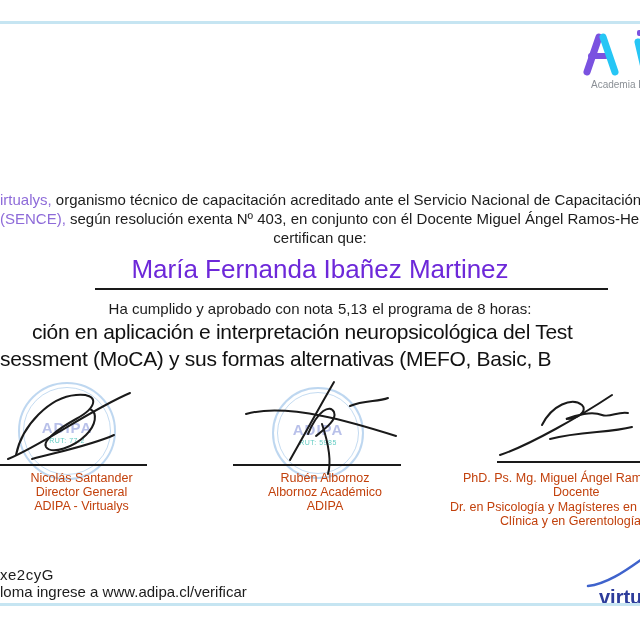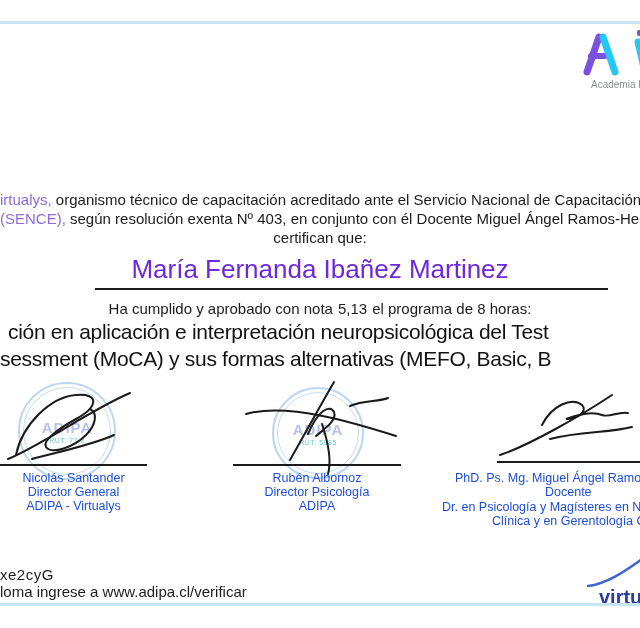--- a/index.html
+++ b/index.html
@@ -13,21 +13,21 @@
   .blue-rule{position:absolute;left:0;width:640px;height:3px;background:#c6e5f2;}
   .title{top:126px;font-size:36px;font-weight:bold;letter-spacing:1.5px;color:#9263d6;}
   .intro{font-size:15px;color:#1c1c1c;}
   .accent{color:#8e6bd9;}
   .name{top:254px;font-size:26px;color:#6d28d9;}
   .name-rule{position:absolute;left:95px;top:288px;width:513px;height:2px;background:#1a1a1a;}
   .grade-line{top:300px;font-size:15px;}
   .grade{margin:0 5px;}
   .course{font-size:21px;letter-spacing:-0.3px;color:#111;}
   .sig-rule{position:absolute;top:464px;height:2px;background:#1a1a1a;}
-  .sig-text{font-size:12.5px;line-height:14px;text-align:center;color:#1d4ed8;}
+  .sig-text{font-size:12.5px;line-height:14px;text-align:center;color:#c2410c;padding-left:8px;}
   .stamp{
     position:absolute;border:2px solid rgba(125,175,225,0.50);border-radius:50%;
     display:flex;flex-direction:column;align-items:center;justify-content:center;
   }
   .stamp::before{
     content:"";position:absolute;inset:3px;border:1px solid rgba(125,175,225,0.45);border-radius:50%;
   }
   .stamp-org{font-weight:bold;font-size:15px;letter-spacing:1px;color:rgba(125,140,215,0.55);}
   .stamp-rut{font-size:7px;letter-spacing:0.5px;color:rgba(70,195,185,0.85);margin-top:1px;}
   .sig-svg{position:absolute;}
@@ -57,21 +57,21 @@
 
   <div class="abs intro" style="top:191px;left:0;"><span class="accent">irtualys,</span><span> organismo técnico de capacitación acreditado ante el Servicio Nacional de Capacitación y E</span></div>
   <div class="abs intro" style="top:210px;left:0;"><span class="accent">(SENCE),</span><span> según resolución exenta Nº 403, en conjunto con él Docente Miguel Ángel Ramos-Henders</span></div>
   <div class="abs intro centered" style="top:229px;">certifican que:</div>
 
   <div class="abs centered name">María Fernanda Ibañez Martinez</div>
   <div class="name-rule"></div>
 
   <div class="abs centered grade-line"><span>Ha cumplido y aprobado con nota</span><span class="grade">5,13</span><span>el programa de 8 horas:</span></div>
 
-  <div class="abs course" style="top:320px;left:8px;">ción en aplicación e interpretación neuropsicológica del Test</div>
+  <div class="abs course" style="top:320px;left:0;padding-left:32px;">ción en aplicación e interpretación neuropsicológica del Test</div>
   <div class="abs course" style="top:347px;left:0;">sessment (MoCA) y sus formas alternativas (MEFO, Basic, B</div>
 
   <div class="stamp" style="left:18px;top:382px;width:94px;height:94px;">
     <span class="stamp-org">ADIPA</span>
     <span class="stamp-rut">RUT: 77.2</span>
   </div>
   <svg class="sig-svg" style="left:2px;top:385px;" width="150" height="78" viewBox="0 0 150 78">
     <path d="M14,70 C20,40 48,12 74,10 C98,8 96,22 74,34 C56,44 40,56 44,62 C50,70 72,62 84,50 C94,40 96,28 88,24"></path>
     <path d="M6,74 C40,60 90,24 128,8"></path>
     <path d="M30,74 C60,66 90,60 112,50"></path>
@@ -87,21 +87,21 @@
   </div>
   <svg class="sig-svg" style="left:238px;top:376px;" width="168" height="100" viewBox="0 0 168 100">
     <path d="M8,38 C50,26 120,48 158,60"></path>
     <path d="M96,6 C80,34 62,66 52,84"></path>
     <path d="M70,58 C80,34 92,28 96,36 C99,44 88,52 78,60"></path>
     <path d="M84,48 C90,66 94,84 90,98"></path>
     <path d="M112,30 C126,24 140,26 150,22"></path>
   </svg>
   <div class="sig-rule" style="left:233px;width:168px;"></div>
   <div class="abs sig-text" style="left:233px;top:471px;width:168px;">Rubén Albornoz</div>
-  <div class="abs sig-text" style="left:233px;top:485px;width:168px;">Director Psicología</div>
+  <div class="abs sig-text" style="left:233px;top:485px;width:168px;">Albornoz Académico</div>
   <div class="abs sig-text" style="left:233px;top:499px;width:168px;">ADIPA</div>
 
   <svg class="sig-svg" style="left:490px;top:387px;" width="150" height="72" viewBox="0 0 150 72">
     <path d="M52,38 C62,18 82,10 92,18 C98,24 88,32 76,32 C86,28 102,24 112,28 C120,31 128,24 138,26"></path>
     <path d="M122,8 C92,28 40,58 10,68"></path>
     <path d="M60,52 C90,44 120,46 142,40"></path>
   </svg>
   <div class="sig-rule" style="left:497px;top:461px;width:150px;"></div>
   <div class="abs sig-text" style="left:455px;top:471px;">PhD. Ps. Mg. Miguel Ángel Ramos</div>
   <div class="abs sig-text" style="left:545px;top:485px;">Docente</div>

